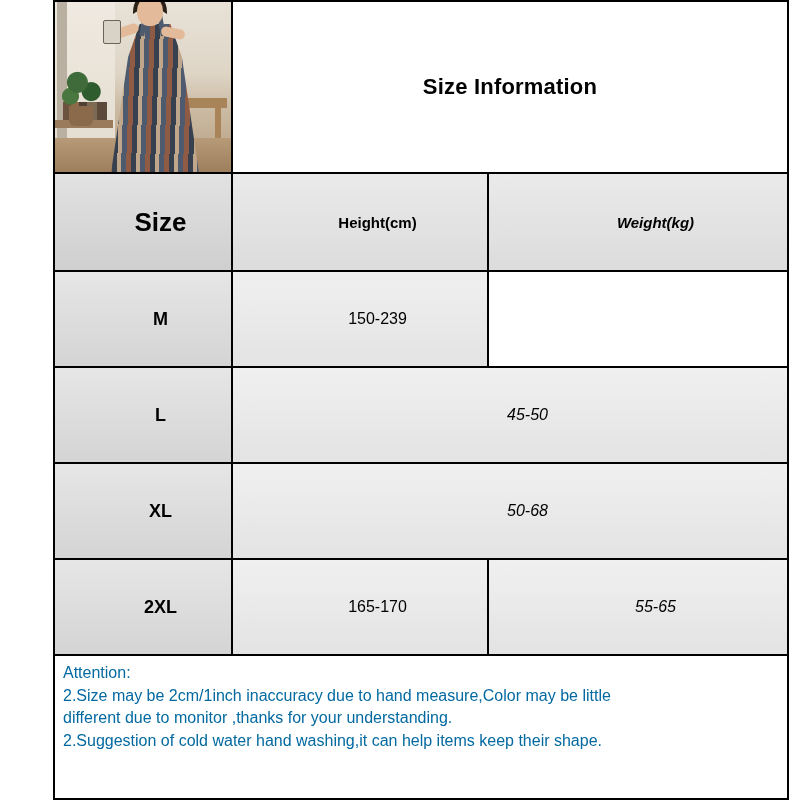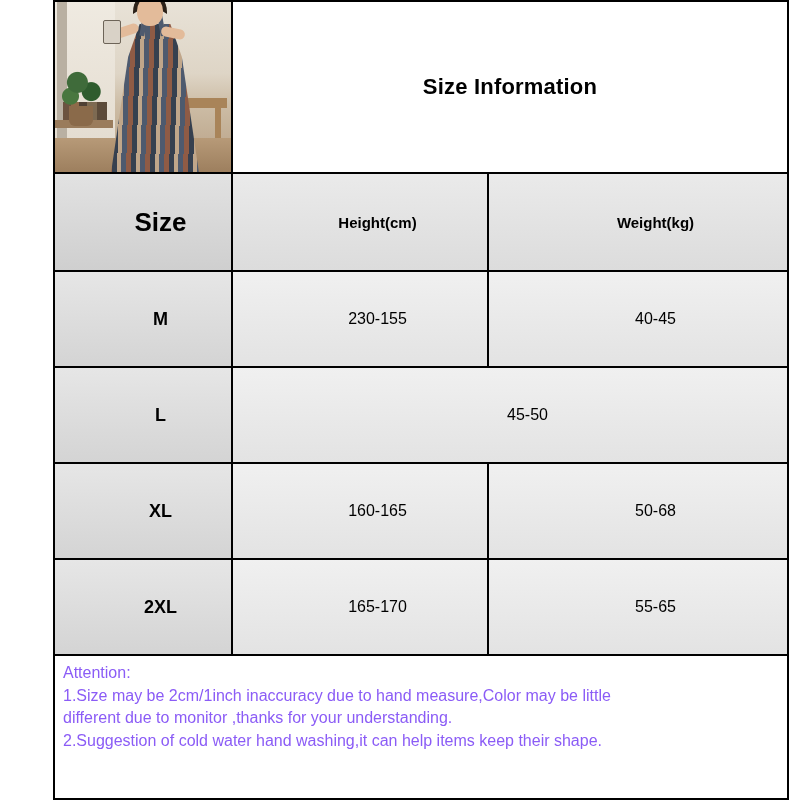--- a/index.html
+++ b/index.html
@@ -201,20 +201,21 @@
   .c-height {
     width: 256px;
     flex: 0 0 256px;
     border-right: 2px solid #000;
     background: linear-gradient(to bottom, #f0f0f0, #e3e3e3);
     align-items: center;
   }
   .c-weight {
     flex: 1 1 auto;
     background: linear-gradient(to bottom, #f0f0f0, #e3e3e3);
+    font-style: italic;
   }
 
   .head-row .c-size { background: linear-gradient(to bottom, #e2e2e2, #cfcfcf); }
   .head-row .c-height,
   .head-row .c-weight { background: linear-gradient(to bottom, #eaeaea, #dcdcdc); }
 
   .h-size { font-size: 26px; font-weight: bold; color: #000; }
   .h-col { font-size: 15px; font-weight: bold; color: #000; }
   .v-size { font-size: 18px; font-weight: bold; color: #000; }
   .v-num { font-size: 16px; color: #000; }
@@ -223,21 +224,21 @@
   .attention {
     flex: 1 1 auto;
     padding: 6px 10px 0 8px;
     background: #ffffff;
     box-sizing: border-box;
   }
   .attention p {
     margin: 0;
     font-size: 16px;
     line-height: 1.42;
-    color: #8b5cf6;
+    color: #0369a1;
   }
 </style>
 </head>
 <body>
 
 <div id="page">
   <div class="chart">
 
     <div class="header-row">
       <div class="photo-cell">
@@ -276,43 +277,37 @@
         <div class="cell c-weight">
           <span class="h-col">Weight(kg)</span>
         </div>
       </div>
 
       <div class="row body-row">
         <div class="cell c-size">
           <span class="v-size">M</span>
         </div>
         <div class="cell c-height">
-          <span class="v-num">230-155</span>
-        </div>
-        <div class="cell c-weight">
-          <span class="v-num">40-45</span>
+          <span class="v-num">150-239</span>
         </div>
       </div>
 
       <div class="row body-row">
         <div class="cell c-size">
           <span class="v-size">L</span>
         </div>
         <div class="cell c-weight">
           <span class="v-num">45-50</span>
         </div>
       </div>
 
       <div class="row body-row">
         <div class="cell c-size">
           <span class="v-size">XL</span>
         </div>
-        <div class="cell c-height">
-          <span class="v-num">160-165</span>
-        </div>
         <div class="cell c-weight">
           <span class="v-num">50-68</span>
         </div>
       </div>
 
       <div class="row body-row">
         <div class="cell c-size">
           <span class="v-size">2XL</span>
         </div>
         <div class="cell c-height">
@@ -320,19 +315,19 @@
         </div>
         <div class="cell c-weight">
           <span class="v-num">55-65</span>
         </div>
       </div>
 
     </div>
 
     <div class="attention">
       <p>Attention:</p>
-      <p>1.Size may be 2cm/1inch inaccuracy due to hand measure,Color may be little</p>
+      <p>2.Size may be 2cm/1inch inaccuracy due to hand measure,Color may be little</p>
       <p>different due to monitor ,thanks for your understanding.</p>
       <p>2.Suggestion of cold water hand washing,it can help items keep their shape.</p>
     </div>
 
   </div>
 </div>
 
 </body></html>

